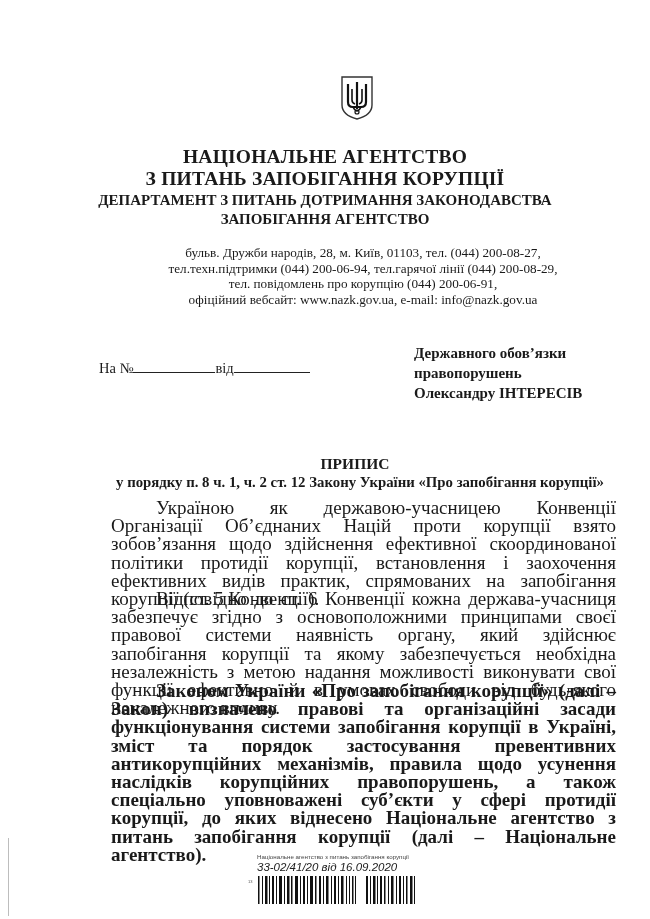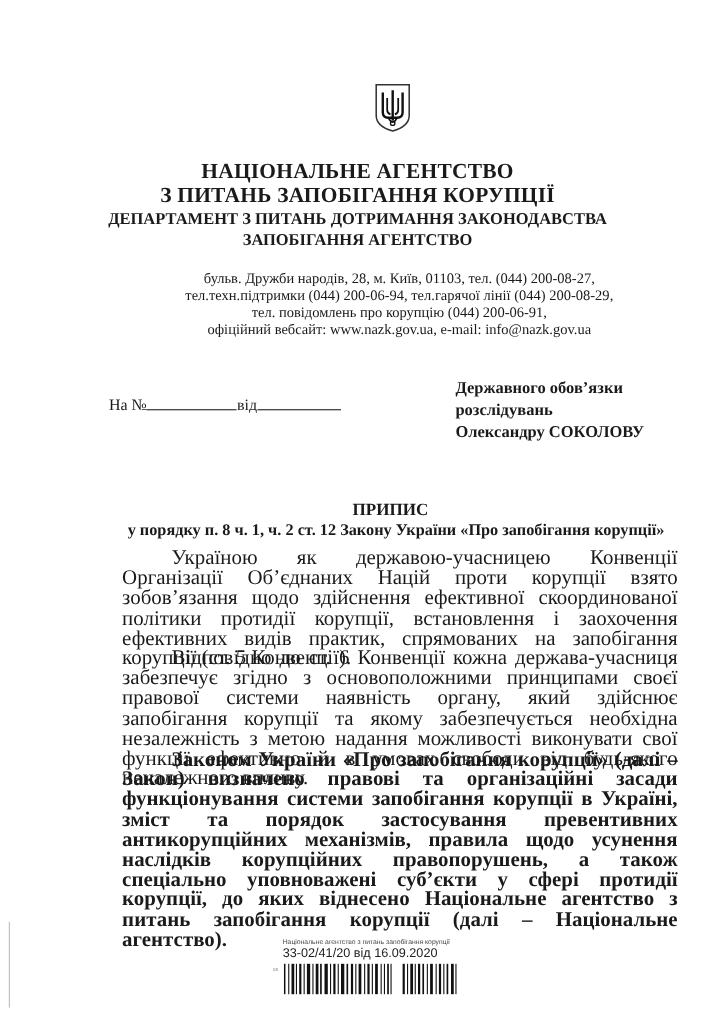--- a/index.html
+++ b/index.html
@@ -19,21 +19,21 @@
   .title { position: absolute; left: 0; width: 710px; text-align: center; font-weight: bold; }
   .title1 { top: 455px; font-size: 15.5px; }
   .title2 { top: 474px; font-size: 14.8px; width: 720px; }
   .body { position: absolute; left: 111px; width: 505px; font-size: 19px; line-height: 18.2px; text-align: justify; }
   .body p { margin: 0; text-indent: 45px; }
   .p1 { top: 499px; }
   .p2 { top: 590px; }
   .p3 { top: 682px; font-weight: bold; }
   .stamp { position: absolute; left: 248px; top: 853px; width: 260px; font-family: "Liberation Sans", "DejaVu Sans", sans-serif; }
   .stamp-org { position: absolute; left: 9px; top: 0; font-size: 6.2px; color: #444; white-space: nowrap; }
-  .stamp-reg { position: absolute; left: 9px; top: 8px; font-size: 11.5px; color: #222; white-space: nowrap; }
+  .stamp-reg { position: absolute; left: 9px; top: 8px; font-size: 11.5px; color: #222; white-space: nowrap; font-style: italic; }
   .stamp-mark { position: absolute; left: 0; top: 26px; font-size: 4px; color: #555; }
   .barcode { position: absolute; left: 10px; top: 23px; width: 180px; height: 28px; }
   .scan-edge { position: absolute; left: 8px; top: 838px; width: 1px; height: 78px; background: #bdbdbd; }
 </style>
 </head>
 <body>
 
 <div class="page">
 
   <svg class="emblem" viewBox="0 0 34 46">
@@ -61,22 +61,22 @@
     <div>тел. повідомлень про корупцію (044) 200-06-91,</div>
     <div>офіційний вебсайт: www.nazk.gov.ua, e-mail: info@nazk.gov.ua</div>
   </div>
 
   <div class="refline">
     <span>На №</span><span class="blank" style="width:82px"></span><span>від</span><span class="blank" style="width:76px"></span>
   </div>
 
   <div class="addressee">
     <div>Державного обов’язки</div>
-    <div>розслідувань</div>
-    <div>Олександру СОКОЛОВУ</div>
+    <div>правопорушень</div>
+    <div>Олександру ІНТЕРЕСІВ</div>
   </div>
 
   <div class="title title1">ПРИПИС</div>
   <div class="title title2">у порядку п. 8 ч. 1, ч. 2 ст. 12 Закону України «Про запобігання корупції»</div>
 
   <div class="body p1">
       <p>Україною як державою-учасницею Конвенції Організації Об’єднаних Націй проти корупції взято зобов’язання щодо здійснення ефективної скоординованої політики протидії корупції, встановлення і заохочення ефективних видів практик, спрямованих на запобігання корупції (ст. 5 Конвенції).</p>
     </div>
   <div class="body p2">
       <p>Відповідно до ст. 6 Конвенції кожна держава-учасниця забезпечує згідно з основоположними принципами своєї правової системи наявність органу, який здійснює запобігання корупції та якому забезпечується необхідна незалежність з метою надання можливості виконувати свої функції ефективно й в умовах свободи від будь-якого неналежного впливу.</p>

